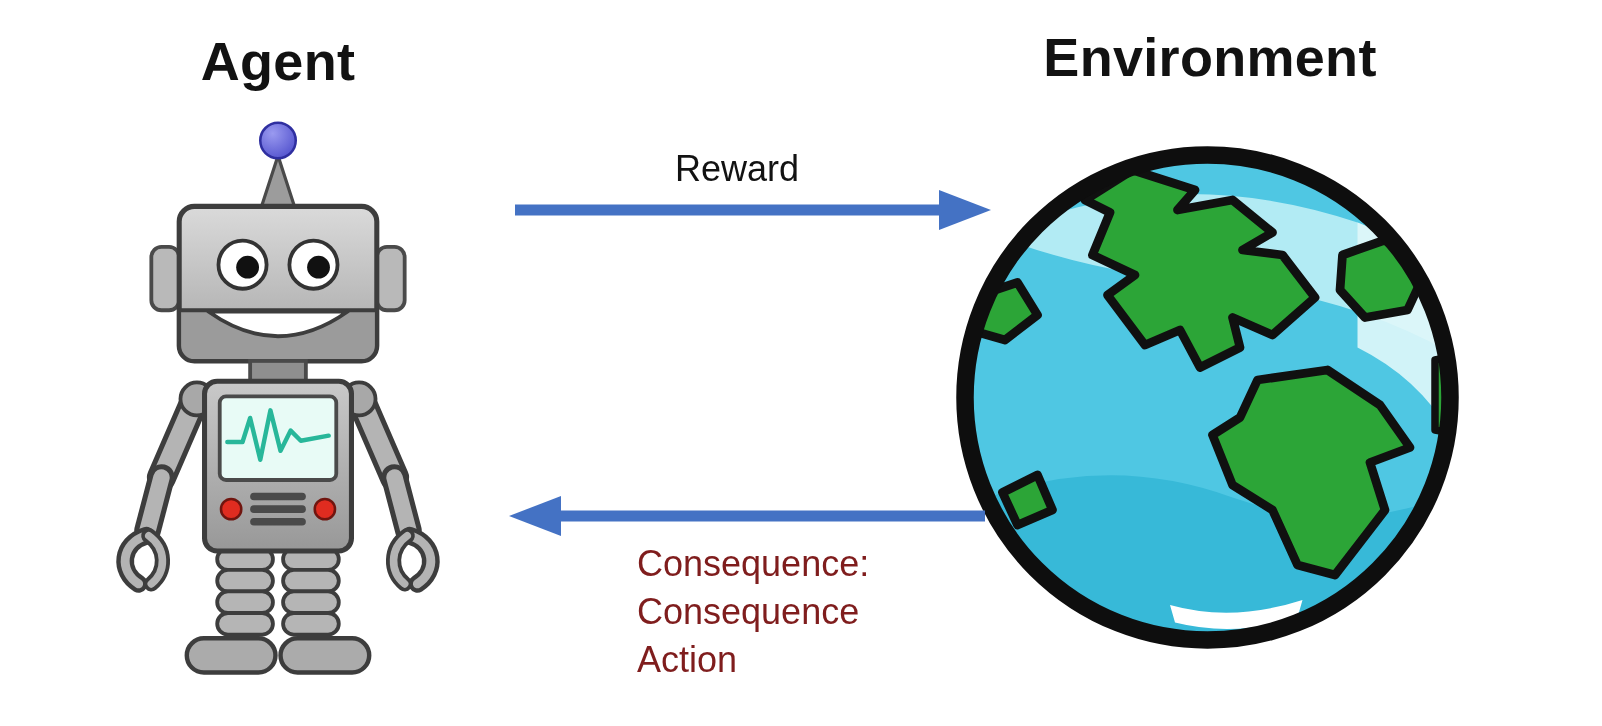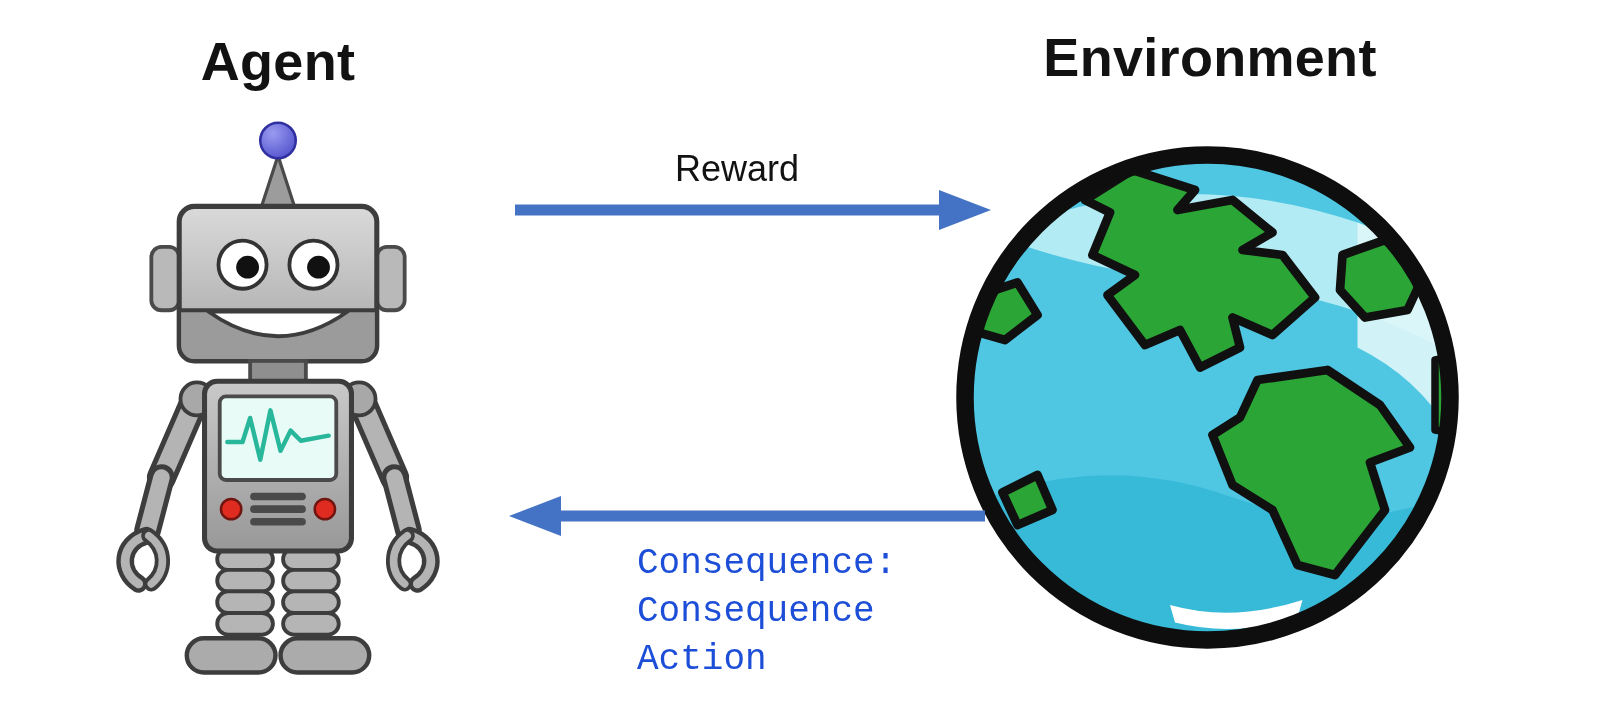--- a/index.html
+++ b/index.html
@@ -34,22 +34,21 @@
   .arrow { position: absolute; }
   .action-arrow      { left: 513px; top: 188px; }
   .consequence-arrow { left: 505px; top: 494px; }
 
   .consequence-block {
     position: absolute;
     left: 637px;
     top: 540px;
     font-size: 36px;
     line-height: 48px;
-    color: #1d4ed8;
-    font-family: Liberation Mono, monospace;
+    color: #7f1d1d;
   }
 
   .robot-wrap { position: absolute; left: 88px;  top: 98px;  width: 380px; height: 612px; }
   .earth-wrap { position: absolute; left: 945px; top: 135px; width: 525px; height: 525px; }
   svg { display: block; }
 </style>
 </head>
 <body>
 
 <div class="diagram">

